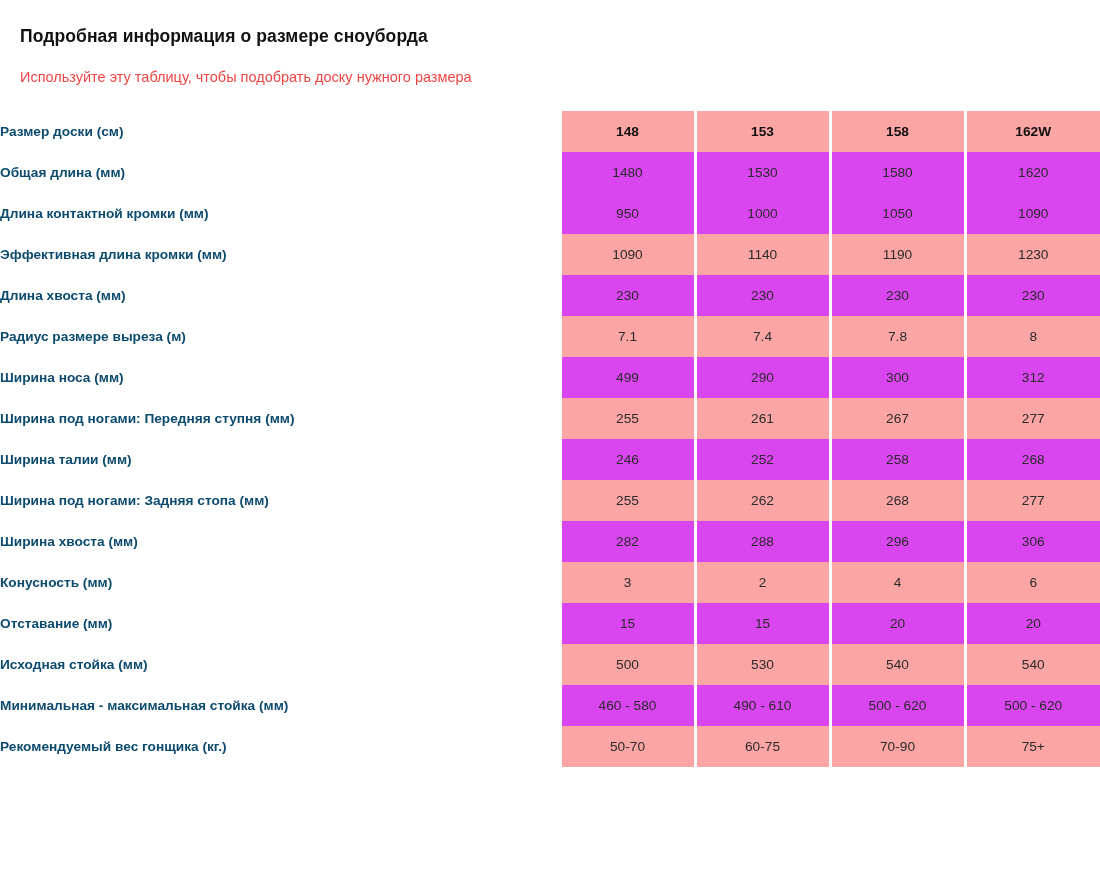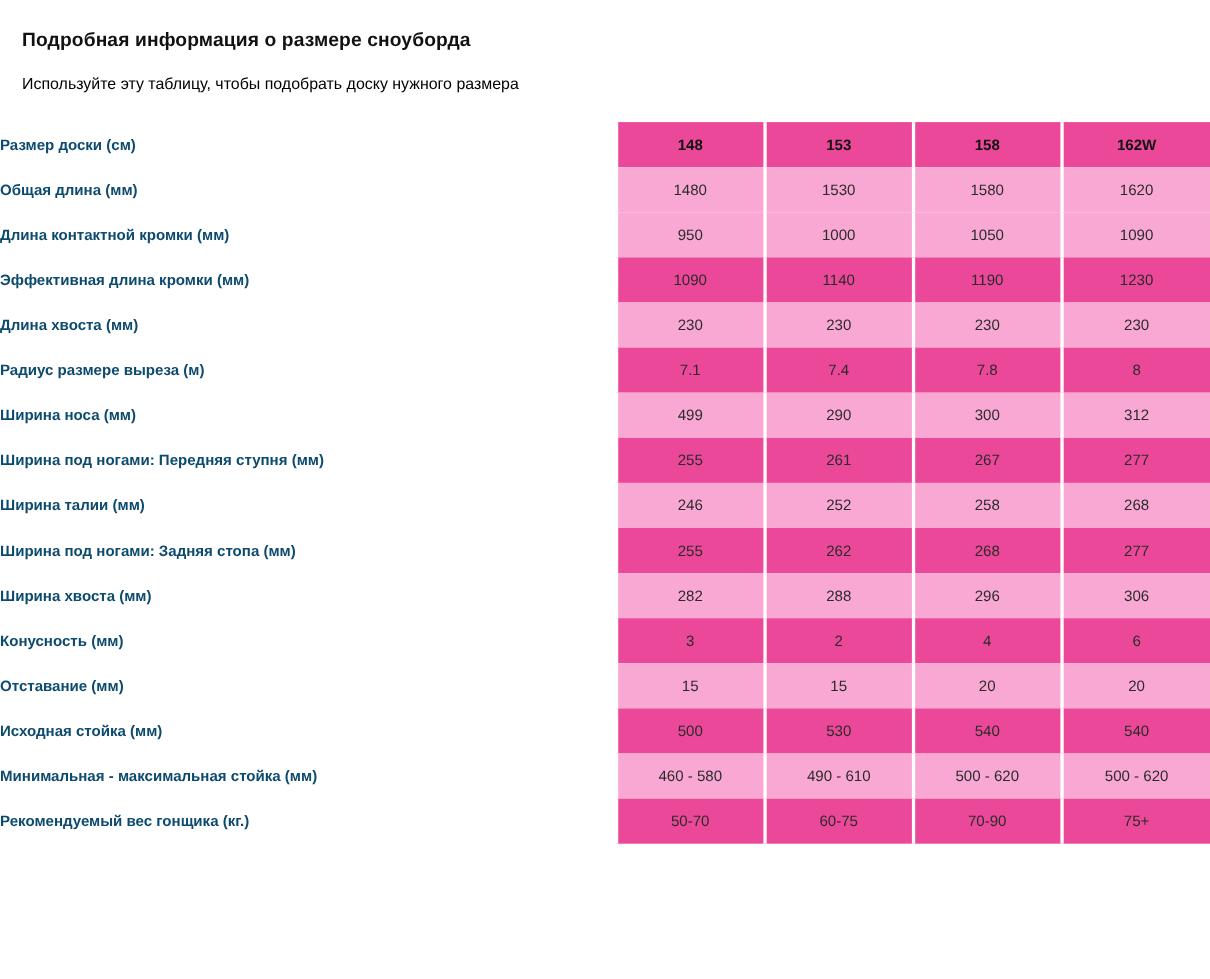--- a/index.html
+++ b/index.html
@@ -24,21 +24,21 @@
     font-size: 17.5px;
     font-weight: bold;
     color: #111111;
     margin: 0 0 0 20px;
     padding-top: 8px;
     letter-spacing: 0.1px;
   }
   .subtitle {
     font-size: 14.5px;
     font-weight: normal;
-    color: #000000;
+    color: #ef4444;
     margin: 22px 0 0 20px;
   }
   table.size-table {
     border-collapse: collapse;
     width: 1100px;
     margin-top: 26px;
     table-layout: fixed;
   }
   table.size-table col.label-col { width: 560px; }
   table.size-table col.data-col { width: 135px; }
@@ -69,24 +69,24 @@
   }
   td.cell {
     text-align: center;
     font-weight: normal;
     color: #2b2b2b;
     border-left: 3px solid #ffffff;
     box-sizing: border-box;
   }
   tr.shade td.cell,
   tr.shade th.col-head {
-    background: #ec4899;
+    background: #fca5a5;
   }
   tr.plain td.cell {
-    background: #f9a8d4;
+    background: #d946ef;
   }
   tr.shade th.row-label,
   tr.plain th.row-label {
     background: #ffffff;
   }
 </style>
 </head>
 <body>
 
 <div class="page">

